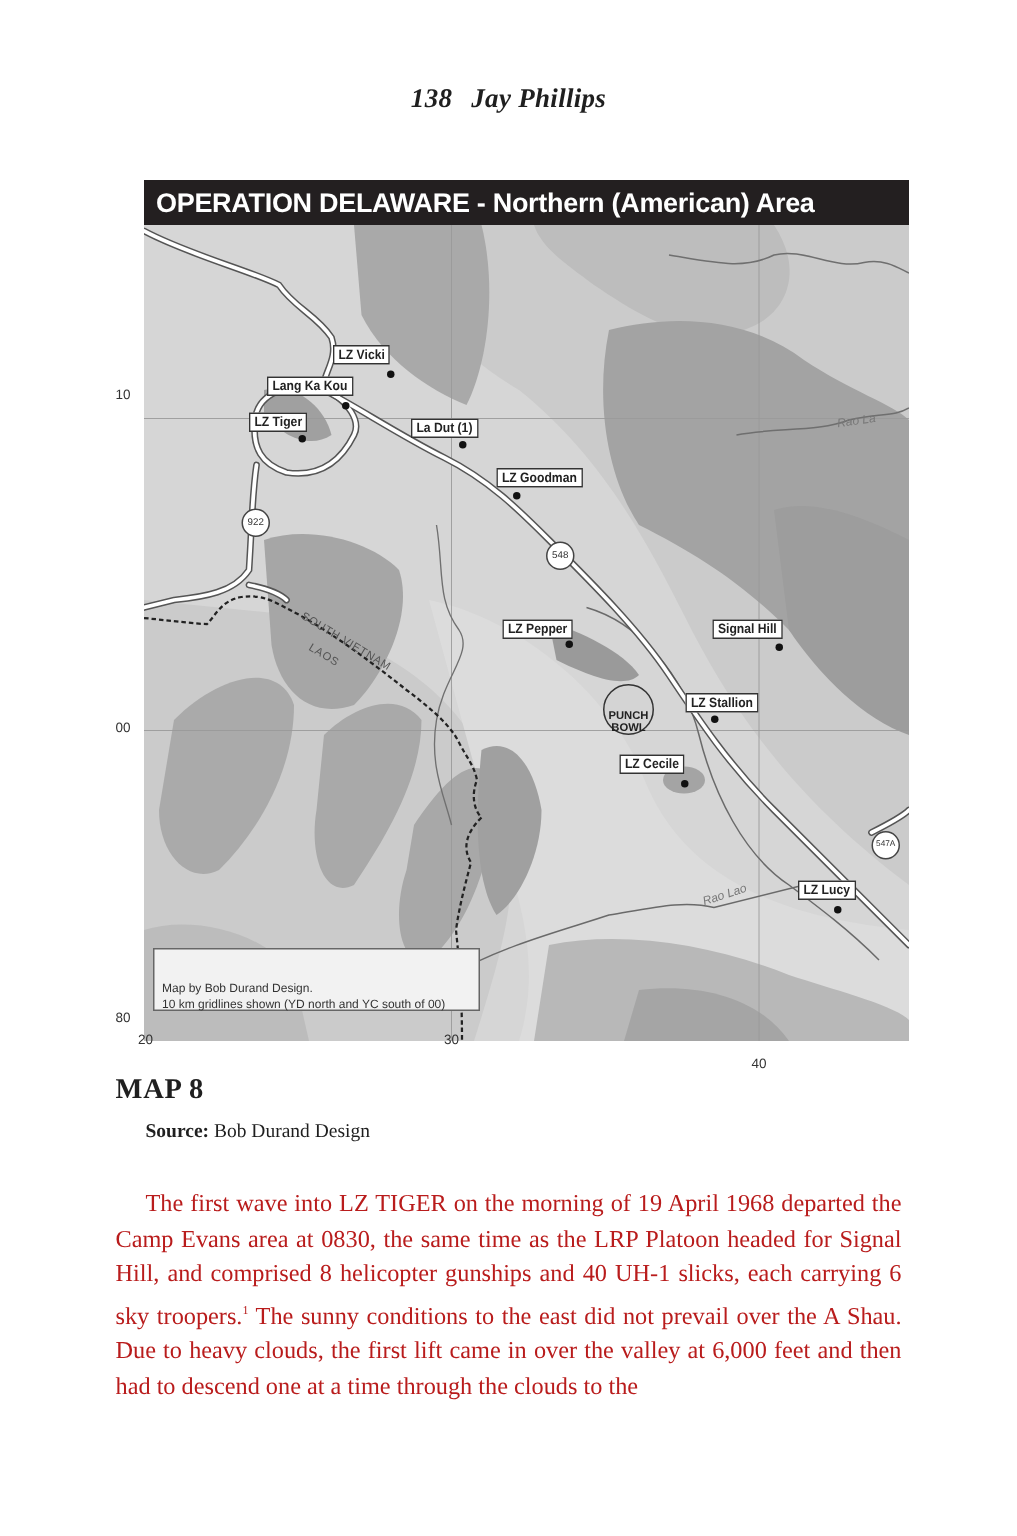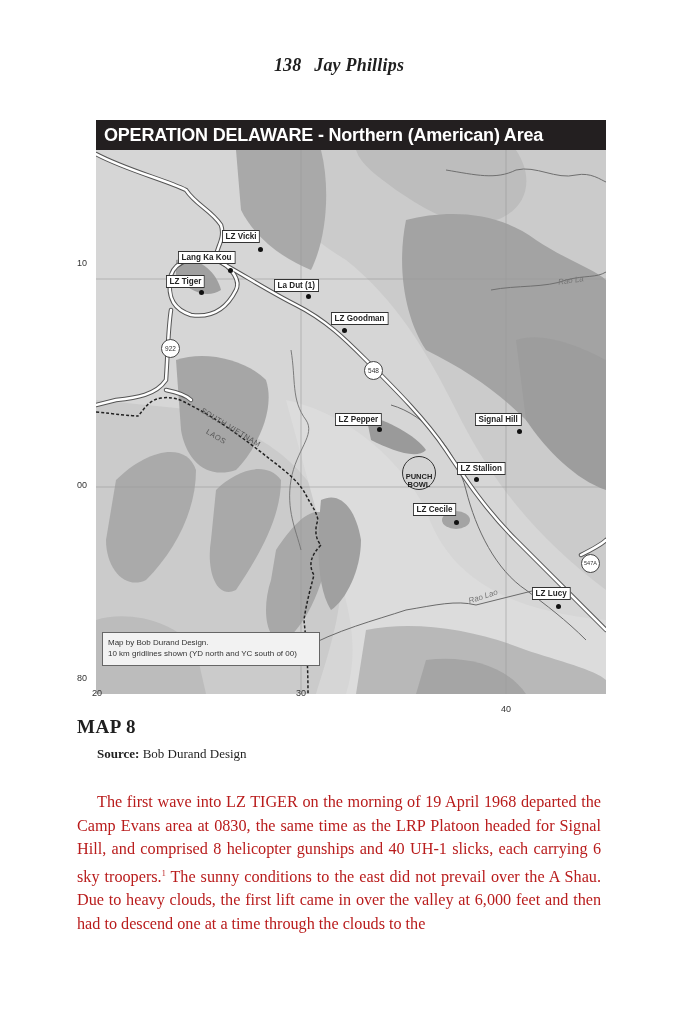--- a/index.html
+++ b/index.html
@@ -9,21 +9,21 @@
   .map-frame { position:absolute; left:96px; top:120px; width:510px; height:574px; }
   .map-title { position:absolute; left:0; top:0; width:510px; height:30px; background:#231f20; color:#fff; font-family:"Liberation Sans", sans-serif; font-weight:bold; font-size:18px; line-height:31px; padding-left:8px; box-sizing:border-box; letter-spacing:-0.2px; }
   .map-body { position:absolute; left:0; top:30px; width:510px; height:544px; overflow:hidden; background:#cfcfcf; }
   .map-body svg { position:absolute; left:0; top:0; }
   .label { position:absolute; background:#fff; border:1px solid #333; font-family:"Liberation Sans", sans-serif; font-weight:bold; font-size:9px; line-height:11px; padding:0 3px; white-space:nowrap; color:#222; transform:scaleX(0.9); transform-origin:left top; }
   .dot { position:absolute; width:5px; height:5px; border-radius:50%; background:#111; }
   .shield { position:absolute; width:17px; height:17px; border-radius:50%; background:#fff; border:1px solid #444; font-family:"Liberation Sans", sans-serif; font-size:6.5px; line-height:17px; text-align:center; color:#333; }
   .punch { position:absolute; width:32px; height:32px; border-radius:50%; border:1.5px solid #333; background:#d4d4d4; font-family:"Liberation Sans", sans-serif; font-weight:bold; font-size:7.5px; line-height:8px; text-align:center; display:flex; flex-direction:column; justify-content:flex-end; color:#222; }
   .river-label { position:absolute; font-family:"Liberation Sans", sans-serif; font-size:8px; color:#777; font-style:italic; }
   .border-label { position:absolute; font-family:"Liberation Sans", sans-serif; font-size:7.5px; color:#555; letter-spacing:0.5px; transform-origin:left top; }
-  .credit { position:absolute; left:6px; top:482px; width:218px; height:34px; background:#f2f2f2; border:1px solid #666; font-family:"Liberation Sans", sans-serif; font-size:8px; line-height:11px; padding:4px 5px; box-sizing:border-box; color:#333; }
+  .credit { position:absolute; left:6px; top:482px; width:218px; height:34px; background:#f2f2f2; border:1px solid #666; font-family:"Liberation Sans", sans-serif; font-size:8px; line-height:11px; padding:20px 5px; box-sizing:border-box; color:#333; }
   .grid-tick { position:absolute; font-family:"Liberation Sans", sans-serif; font-size:9px; color:#333; }
   .caption-title { position:absolute; left:77px; top:716px; font-weight:bold; font-size:19px; letter-spacing:0.5px;text-align:center; }
   .caption-source { position:absolute; left:77px; top:746px; font-size:13px;margin-left:20px; }
   .caption-source b { font-weight:bold; }
   .body-text { position:absolute; left:77px; top:791px; width:524px; font-size:16.2px; line-height:23.5px; text-align:justify; text-indent:20px; color:#b91c1c; }
   .body-text sup { font-size:8px; }
 </style>
 </head>
 <body>
 

